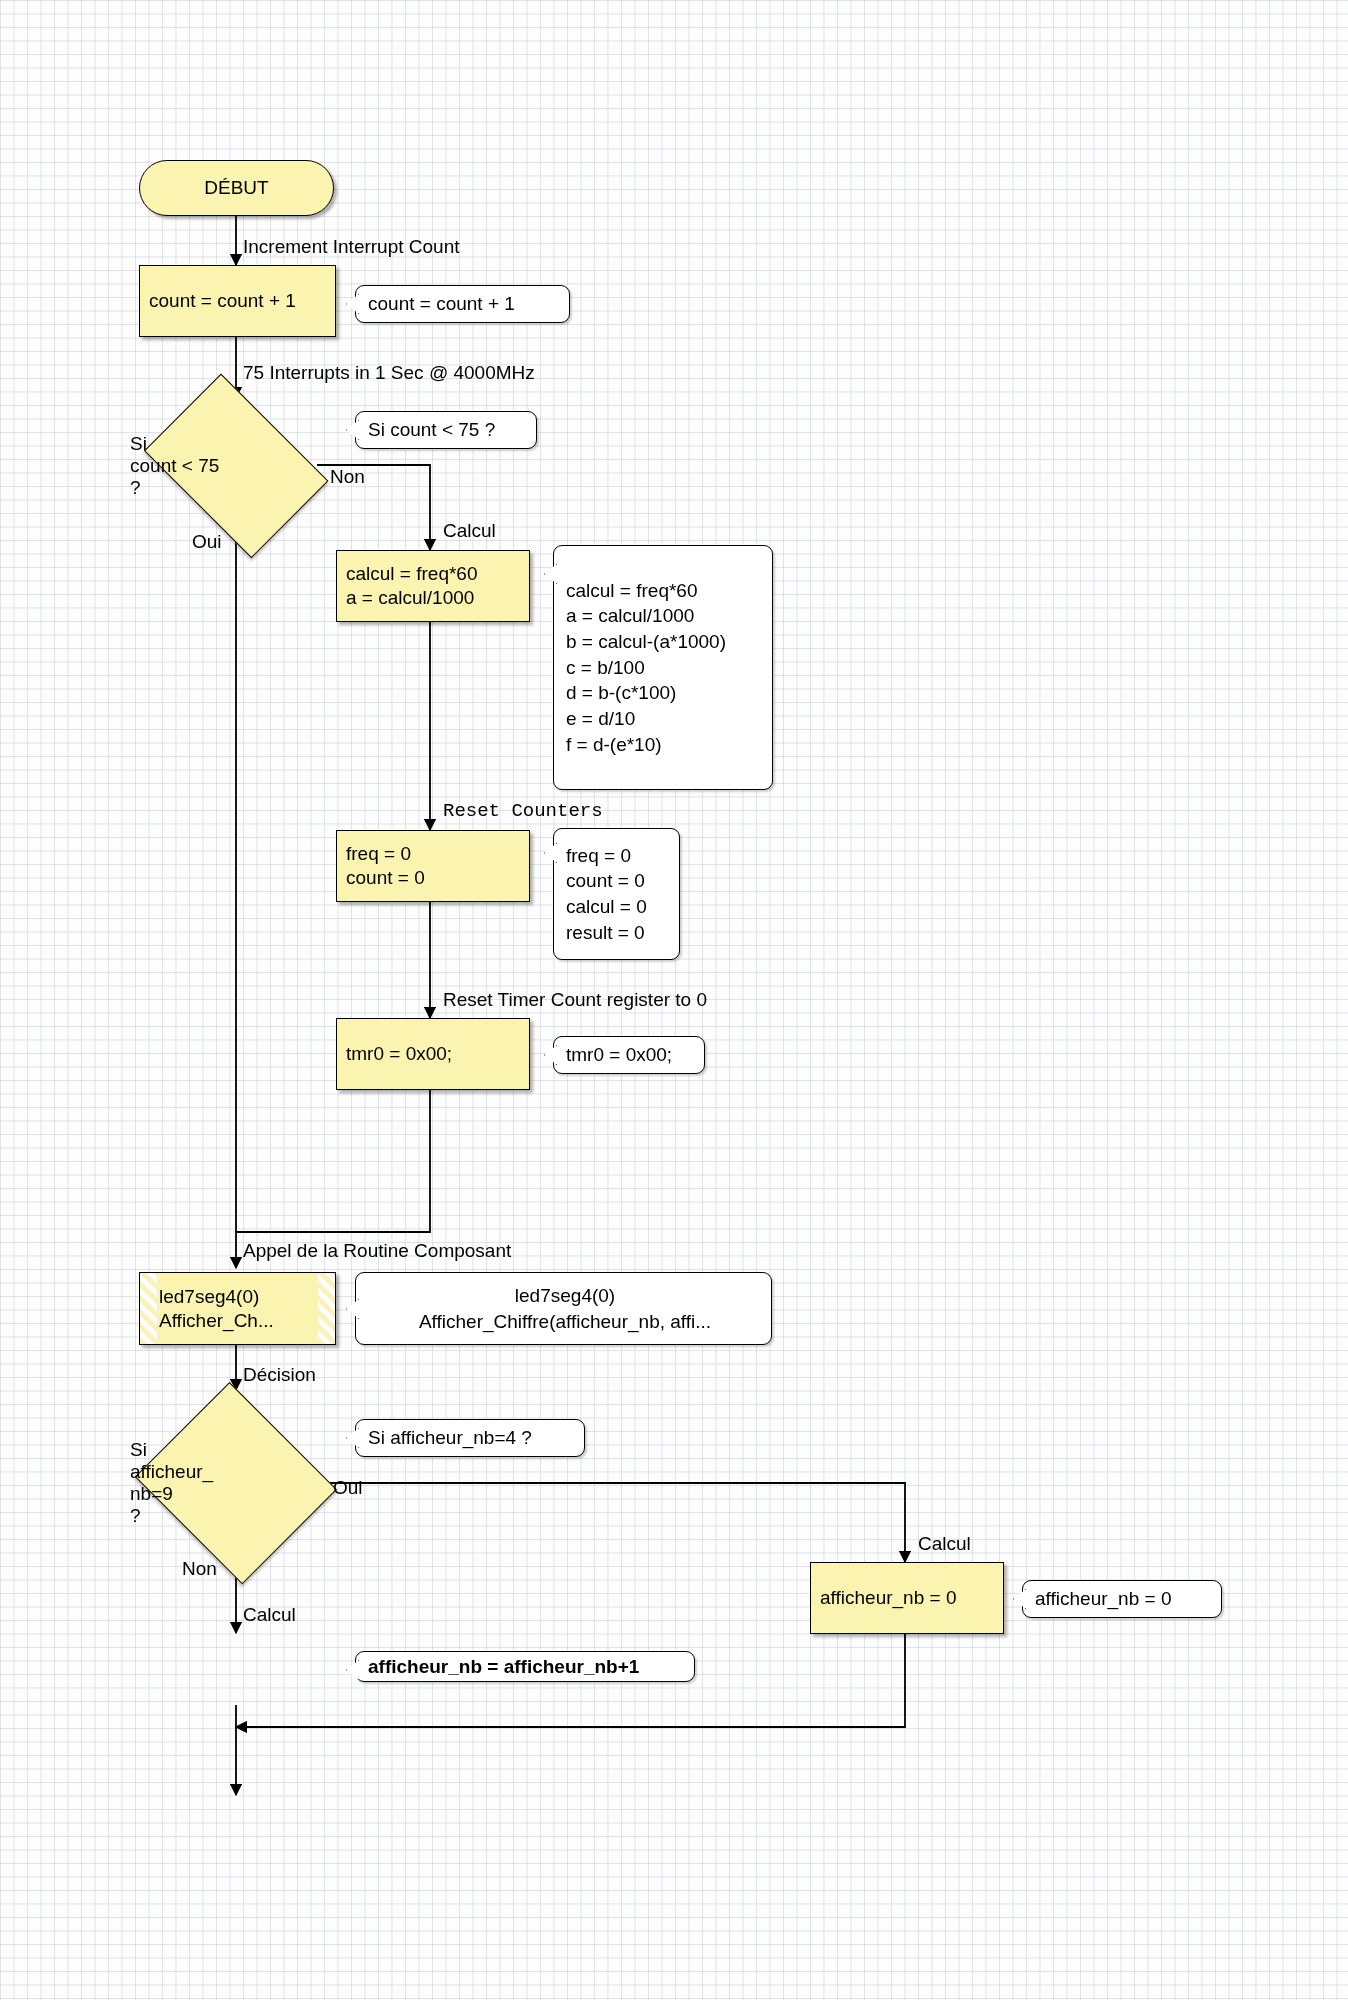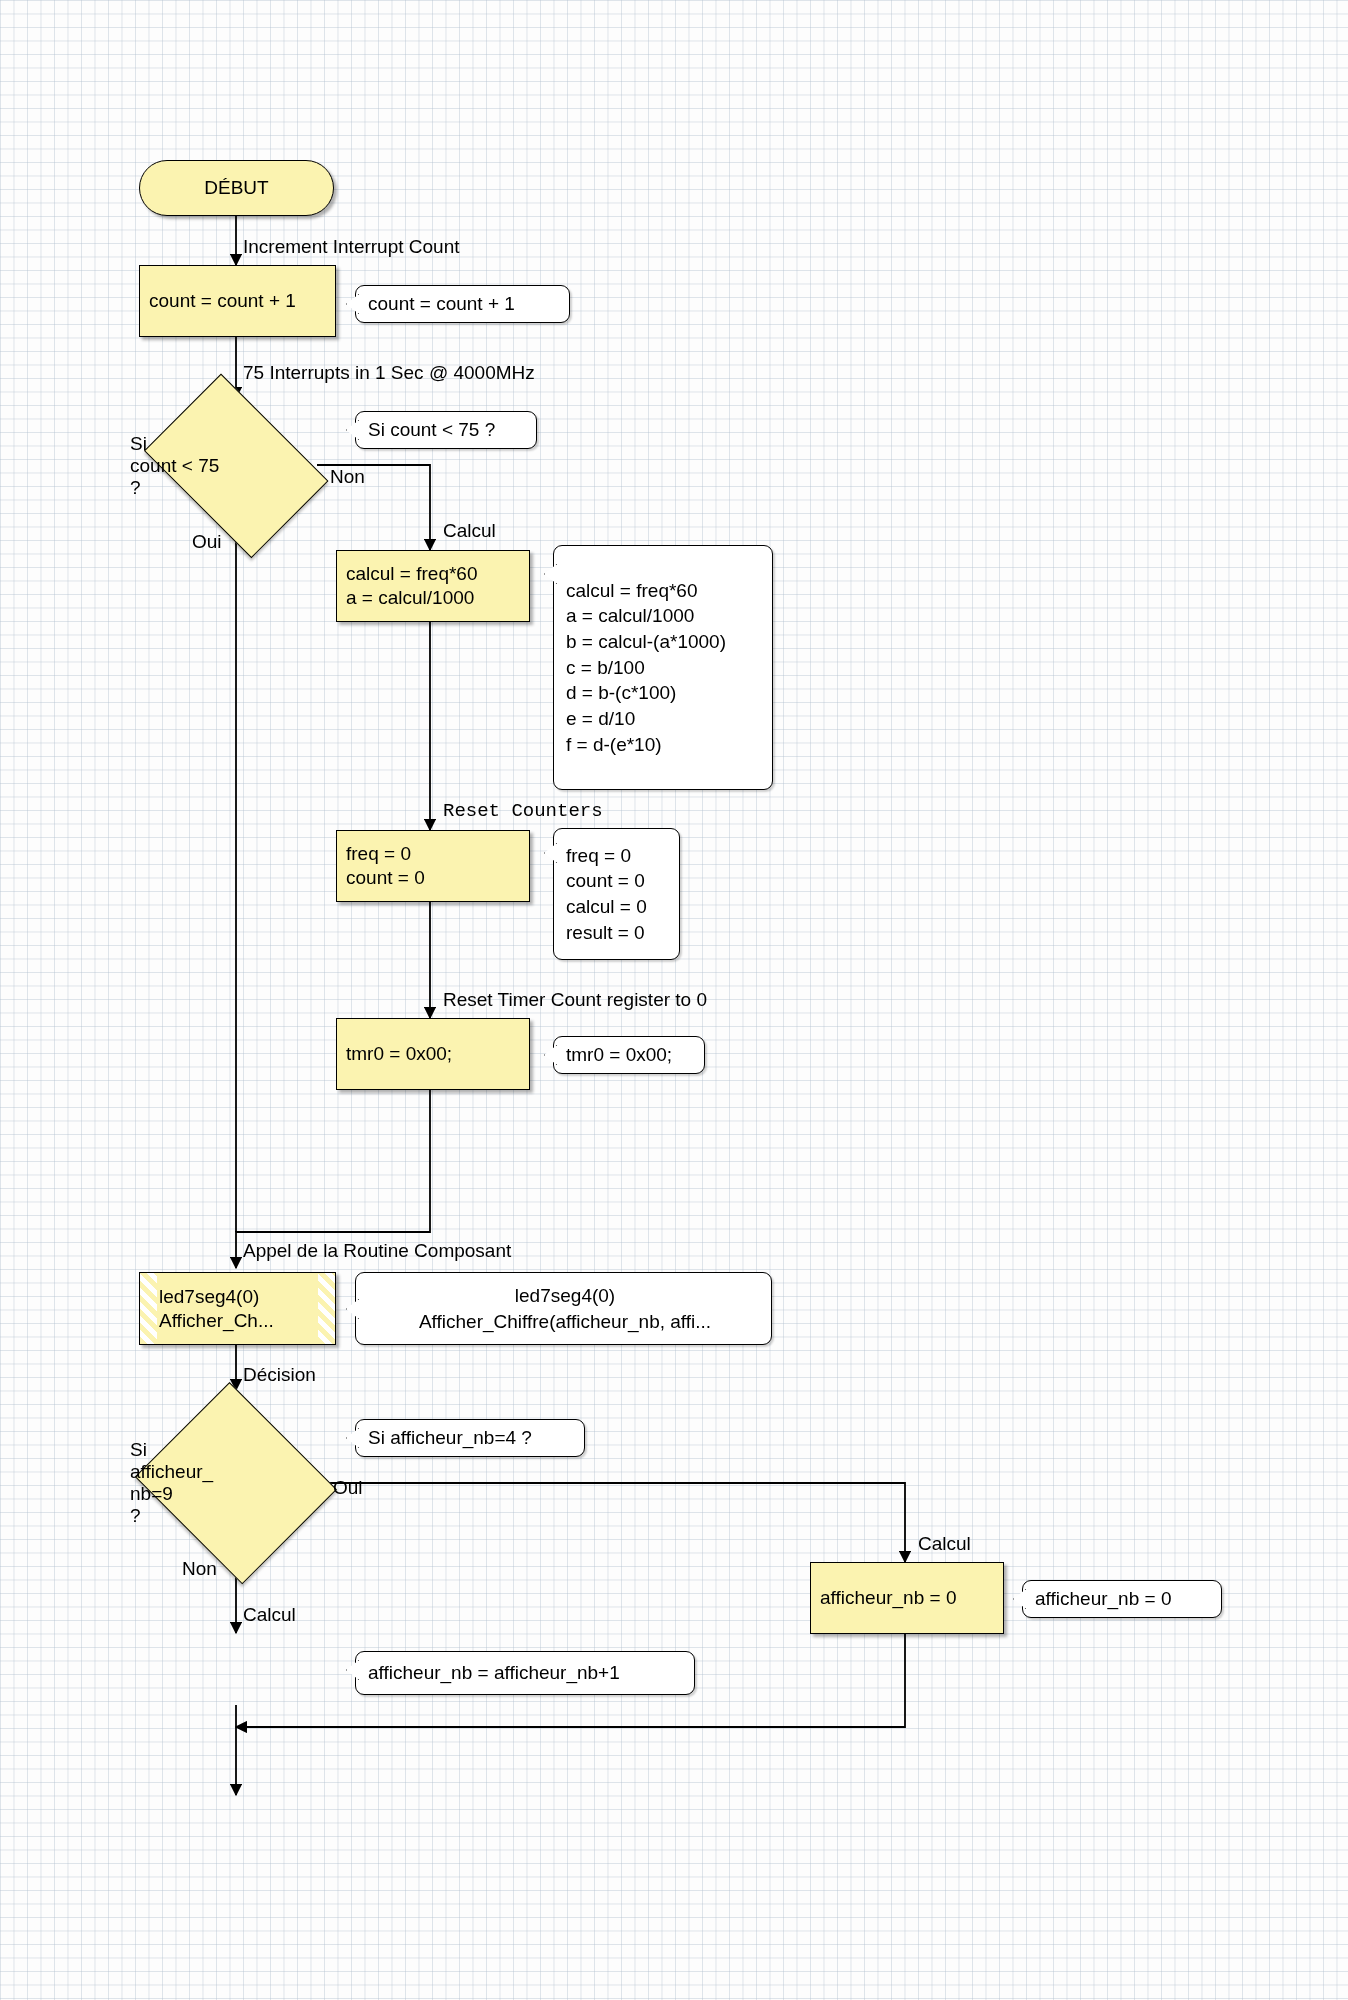--- a/index.html
+++ b/index.html
@@ -262,19 +262,19 @@
   <div class="label" style="left:918px; top:1533px;">Calcul</div>
   <div class="node process" style="left:810px; top:1562px; width:194px; height:72px;">
     <span>afficheur_nb = 0</span>
   </div>
   <div class="callout" style="left:1022px; top:1580px; width:200px; height:38px;">
     <span class="notch" style="top:8px;"></span>
     <span>afficheur_nb = 0</span>
   </div>
 
   <div class="label" style="left:243px; top:1604px;">Calcul</div>
-  <div class="callout" style="left:355px; top:1651px; width:340px; height:44px;">
+  <div class="callout" style="left:355px; top:1651px; width:340px; height:31px;font-weight:bold;">
     <span class="notch" style="top:8px;"></span>
     <span>afficheur_nb = afficheur_nb+1</span>
   </div>
 
 
 </div>
 
 </body></html>

